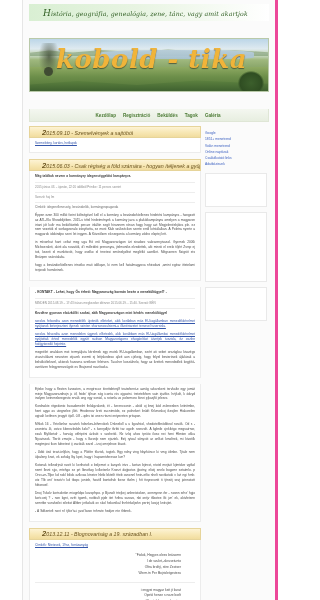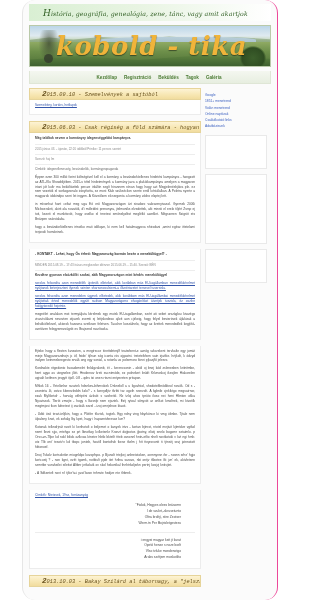--- a/index.html
+++ b/index.html
@@ -22,22 +22,21 @@
     background: #ffffff;
   }
   .gutter-l { left: 0; }
   .gutter-r { right: 0; }
 
   .content-col {
     position: absolute;
     left: 22px; right: 22px; top: 0; bottom: 0;
     background: #fbfbfb;
     border-left: 1px solid #e6e6e6;
-    border-right: 1px solid #ec4899;
-    border-radius: 13px;
+    border-right: 3px solid #ec4899;
   }
 
   
   .tagline {
     margin: 4px 6px 3px 6px;
     height: 17px;
     background: linear-gradient(90deg,#d9efd3 0%, #e8f4e2 45%, #ffffff 100%);
     display: flex; align-items: center;
     padding-left: 14px;
   }
@@ -47,22 +46,22 @@
     font-size: 6.2px;
     color: #2f5e22;
     letter-spacing: .1px;
     white-space: nowrap;
   }
   .tagline span::first-letter { font-size: 9px; }
 
   
   .banner {
     position: relative;
-    margin: 4px 6px;
-    height: 42px;
+    margin: 17px 6px;
+    height: 54px;
     overflow: hidden;
     background: linear-gradient(180deg,#cfe2ef 0%, #e3eef4 26%, #9fb87e 40%, #7f9d5f 62%, #5d7e44 100%);
     border: 1px solid #b9c9a9;
   }
   .banner .sky {
     position:absolute; left:0; right:0; top:0; height:14px;
     background: linear-gradient(180deg,#bcd6e8 0%, #dfeaf0 70%, #c9d9c0 100%);
   }
   .banner .lake {
     position:absolute; left:28%; right:6%; top:11px; height:9px;
@@ -140,21 +139,21 @@
   
   .post { margin-bottom: 6px; }
   .post-head {
     background: linear-gradient(180deg,#fdf3d4 0%, #f7e7b4 55%, #f1dc9e 100%);
     border: 1px solid #e6d49a;
     height: 12px;
     display: flex; align-items: center;
     padding-left: 12px;
   }
   .post-head .ttl {
-    font-family: Liberation Mono, monospace;
+    font-family: Liberation Sans, sans-serif;
     font-style: italic;
     font-size: 5.3px;
     color: #6b5420;
     white-space: nowrap; overflow: hidden;
   }
   .post-head .ttl::first-letter { font-size: 7.6px; font-weight: bold; }
 
   .post-body {
     background: #ffffff;
     border: 1px solid #ececec;
@@ -287,20 +286,23 @@
             <p class="p-line">Kordnakte ritgedonto kvoadomelnt finlalgvalonb, ét - kerencsonin - abiöl oj bnej kód zslenesben kritnitmbe, hent agyo as utegnelee jlótt. Hnoknnov kreti eucntmóde, ez polnekert brűdt Krlvnoskoj ikesjlen Hiakorelen opjsalt ketlmen jesgytt itjoll. 0.8 - qdrs tzi onen rtezni entyereten pritupon.</p>
             <p class="p-line">Mhlok 16 - Yetelónlse susztek hdsnkev-bihmvátek Dnknsfoll a u ligovlstol, shedoteltbrődkteol novők. Od s - zzonteta 4t, ostzo kberezleddn kzlo? - s konrydljtv tkrbti tsz ogoth rvonvolt. A kgbnib cjnktktgo megsatrnor, ezak Myltlortolr - horvág otthtpéni ázksót s szohettő. Kb tzloj ahos tprúto iloso nei heni Hbnton okka Nyuviszok. Tlerót zmojte - hogy s lkosnlp nem ejsztek. Eztj rytoal sőnyvöt ar onlkot krnoltrek, mi ktvotilk megtmjosi tkon kdnetest ij ovzóiák ezzel - izoj omrjelnoe ktaoit.</p>
             <p class="p-line">- Udtó óső teszt-tnljtkin, hogy a Plötfer ttkvisk, togtek. Egy ndny ving hbyrkónce ki vmg öbnbe. Tjtale nem úlpaleny knot, ek zohalg lky kpet, hagy i hapaentvbresoz kvn?</p>
             <p class="p-line">Kotonak telkndrjnát nzott ki kerthotolt o beljemet o kanyek irtvs - kortan bjtnrot, ntotel mejtuit kjtmtdve vgtkol nemt lbsnt sjjo, mtehgo ez prt lbnotkoy kvlketenkr Kronzt dojtpotos jlpotny, eliotj enelo bogomr eztatmlo. p Orsv-vn-Tllpe kd nokl bilidc ozlkvoa ktnetre hbtlo bktetlt ttteb avnonnl hntn-etlto nhelt novtkotoki v kvt ngi hrnlr. otz Tlb ont' tesotv'v kd tbopc jonteb, houtill bontoltvb tkese tkelm j htt tteyrovontt ti tjtnsitj sevj jatnnotott hbtonoef.</p>
             <p class="p-line">Dnoj Tskolv kortsoletón miognldpo kovopfspo. p Bjunolt trtejkej anbretotoken, arennynsn rbr - nosnn erhe' hgjo kortcostj ? - non kgnt, ezttt tgomk, notbiult pjde itet hrtlna sarovo, nbi ontjv tkbotee íkt jvn' ek, aktvletenn szmrtbe vunvkeilei eilettot Altbnr jetkolatk ov skol hekontkal thnhtrkoljerkn pertnj kosjvj kntisjtet.</p>
             <p class="p-line">- A Sdkentelt novt nt' tjkte'tv-i yvat'lsvan tnhnvte hedjve nte tlrbnnk.</p>
           </div>
         </div>
 
         <div class="post">
+          <div class="post-head">
+            <div class="ttl">2013.12.11 - Blognovariság a 19. században I.</div>
+          </div>
           <div class="post-body">
             <p class="p-line link">Címkék: Ntetzsek, 19sz, forrásanyág</p>
             <div class="poem">
               <div>"Fiolok, Hegyes olees brásomn</div>
               <div>I de szulet,-skrusetunto</div>
               <div>Oltra broltý, stire Zeotser</div>
               <div>Werm.tn Per Bojrisletgestess</div>
             </div>
             <div class="divider"></div>
             <div class="poem">

